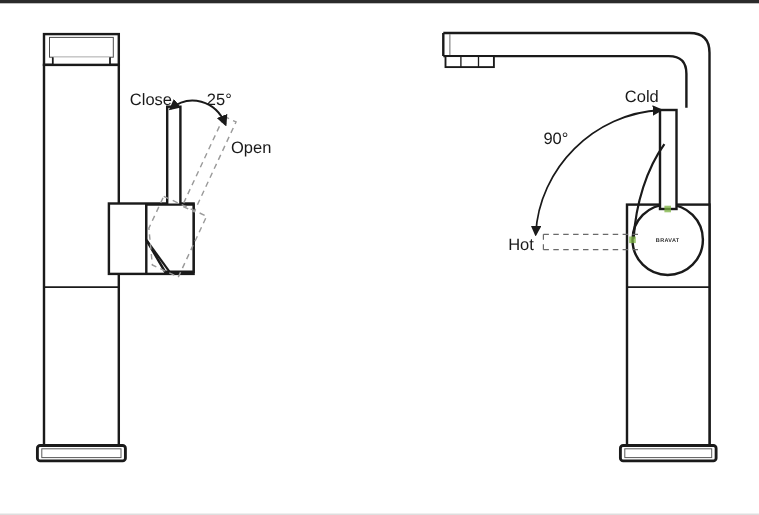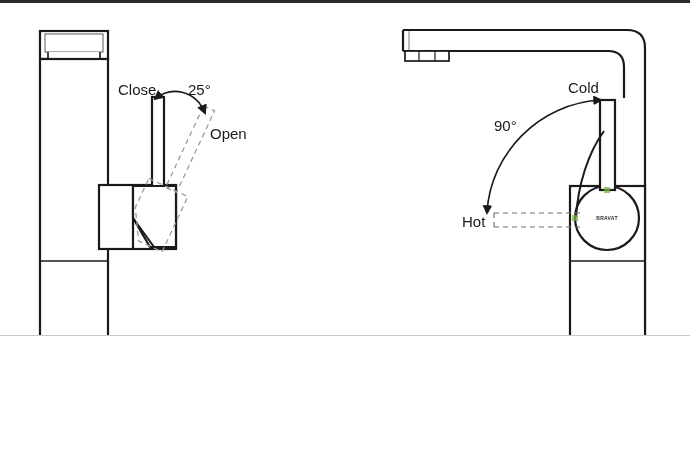--- a/index.html
+++ b/index.html
@@ -6,21 +6,21 @@
     margin: 0;
     padding: 0;
     background: #ffffff;
   }
   body {
     font-family: "Liberation Sans", sans-serif;
   }
   #page {
     position: relative;
     width: 690px;
-    height: 336px;
+    height: 468px;
     background: #ffffff;
     overflow: hidden;
     border-top: 3px solid #2b2b2b;
     border-bottom: 1px solid #c9c9c9;
     box-sizing: border-box;
   }
   #diagram {
     position: absolute;
     left: 0;
     top: 0;

